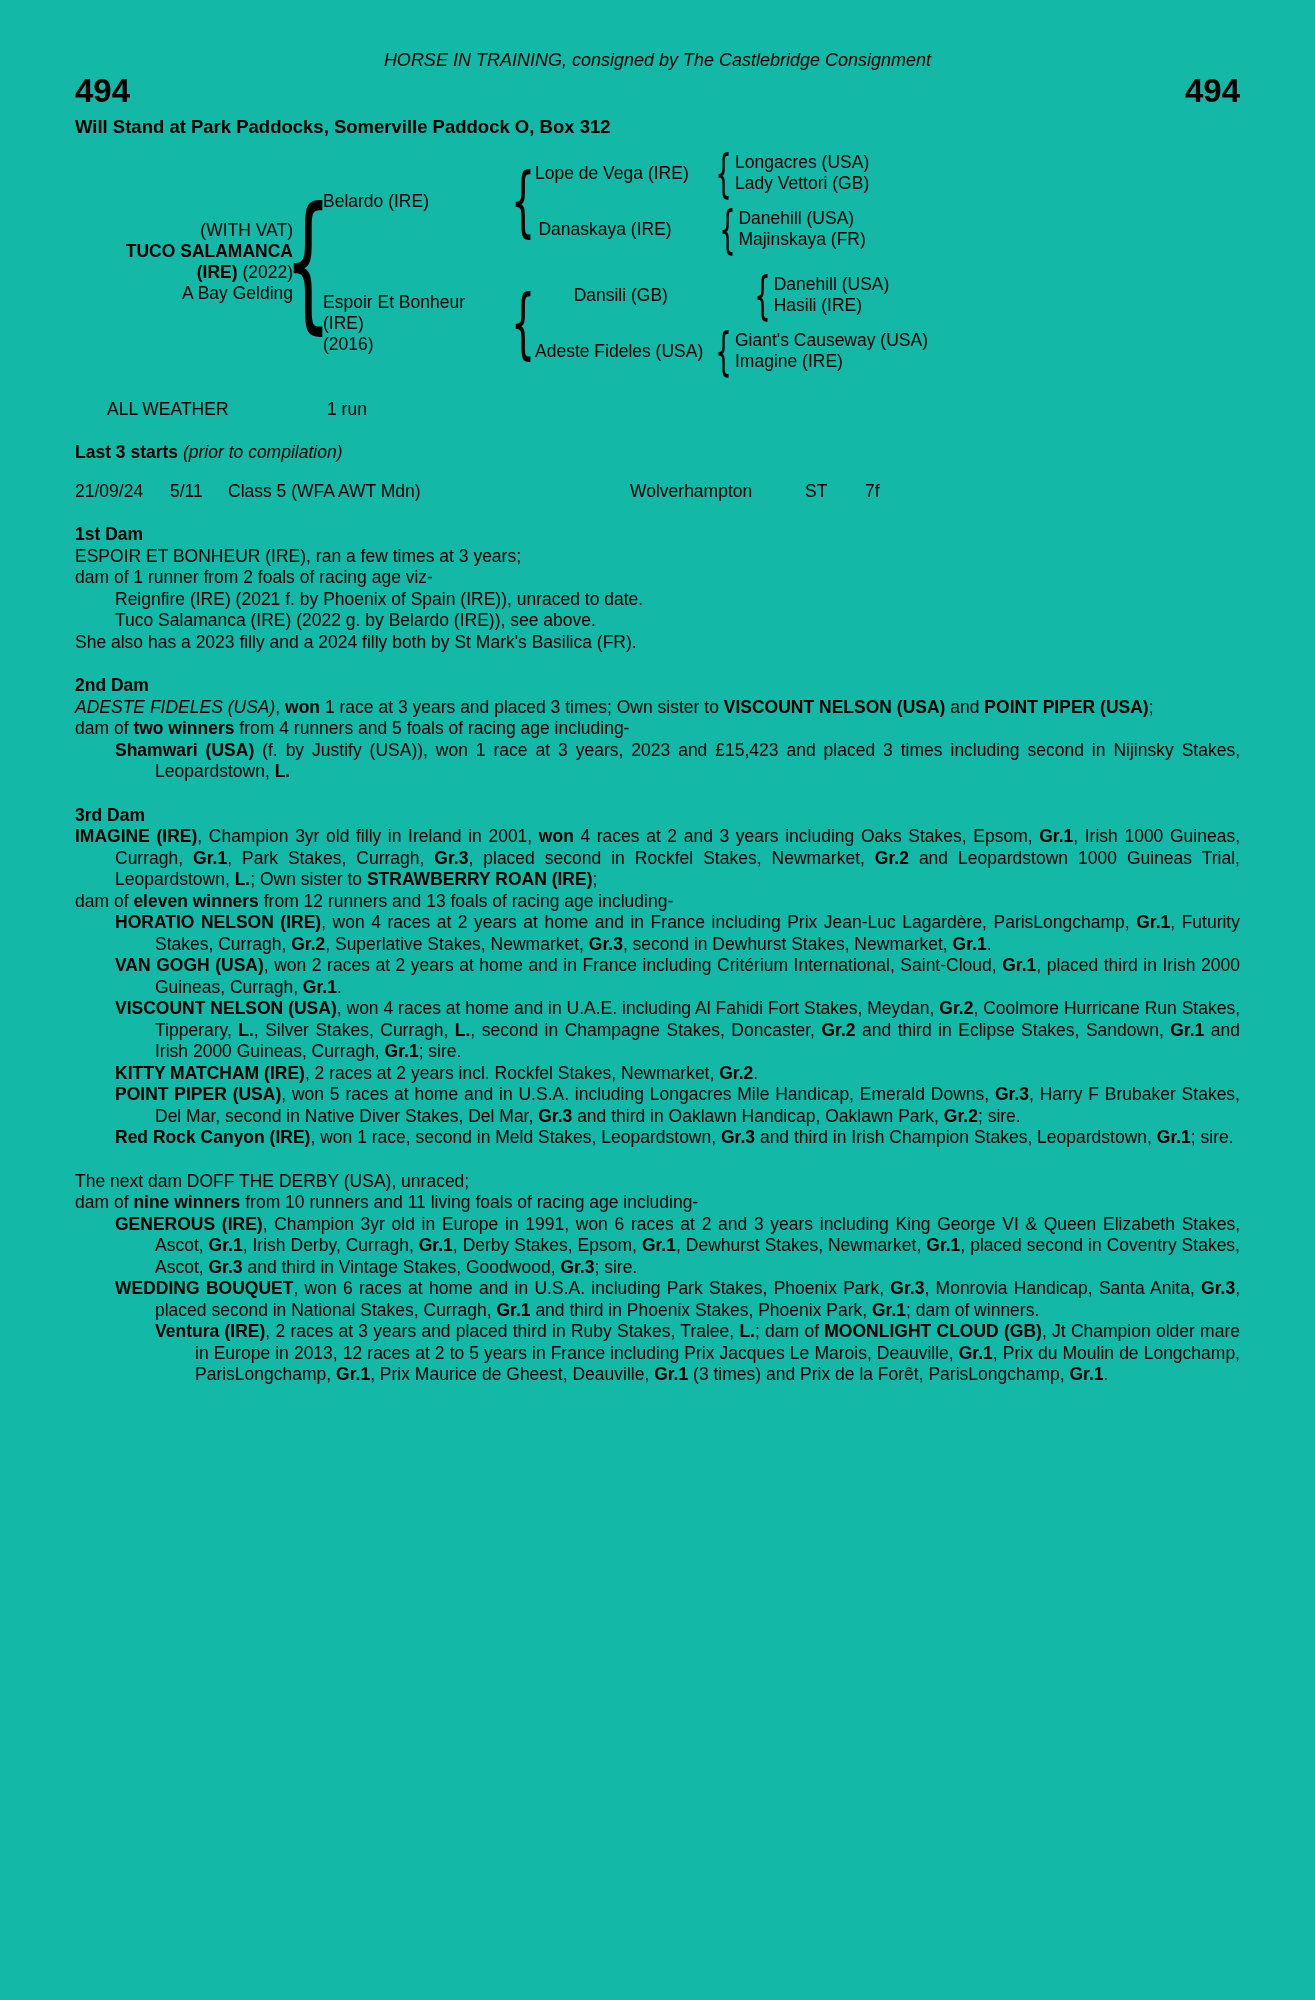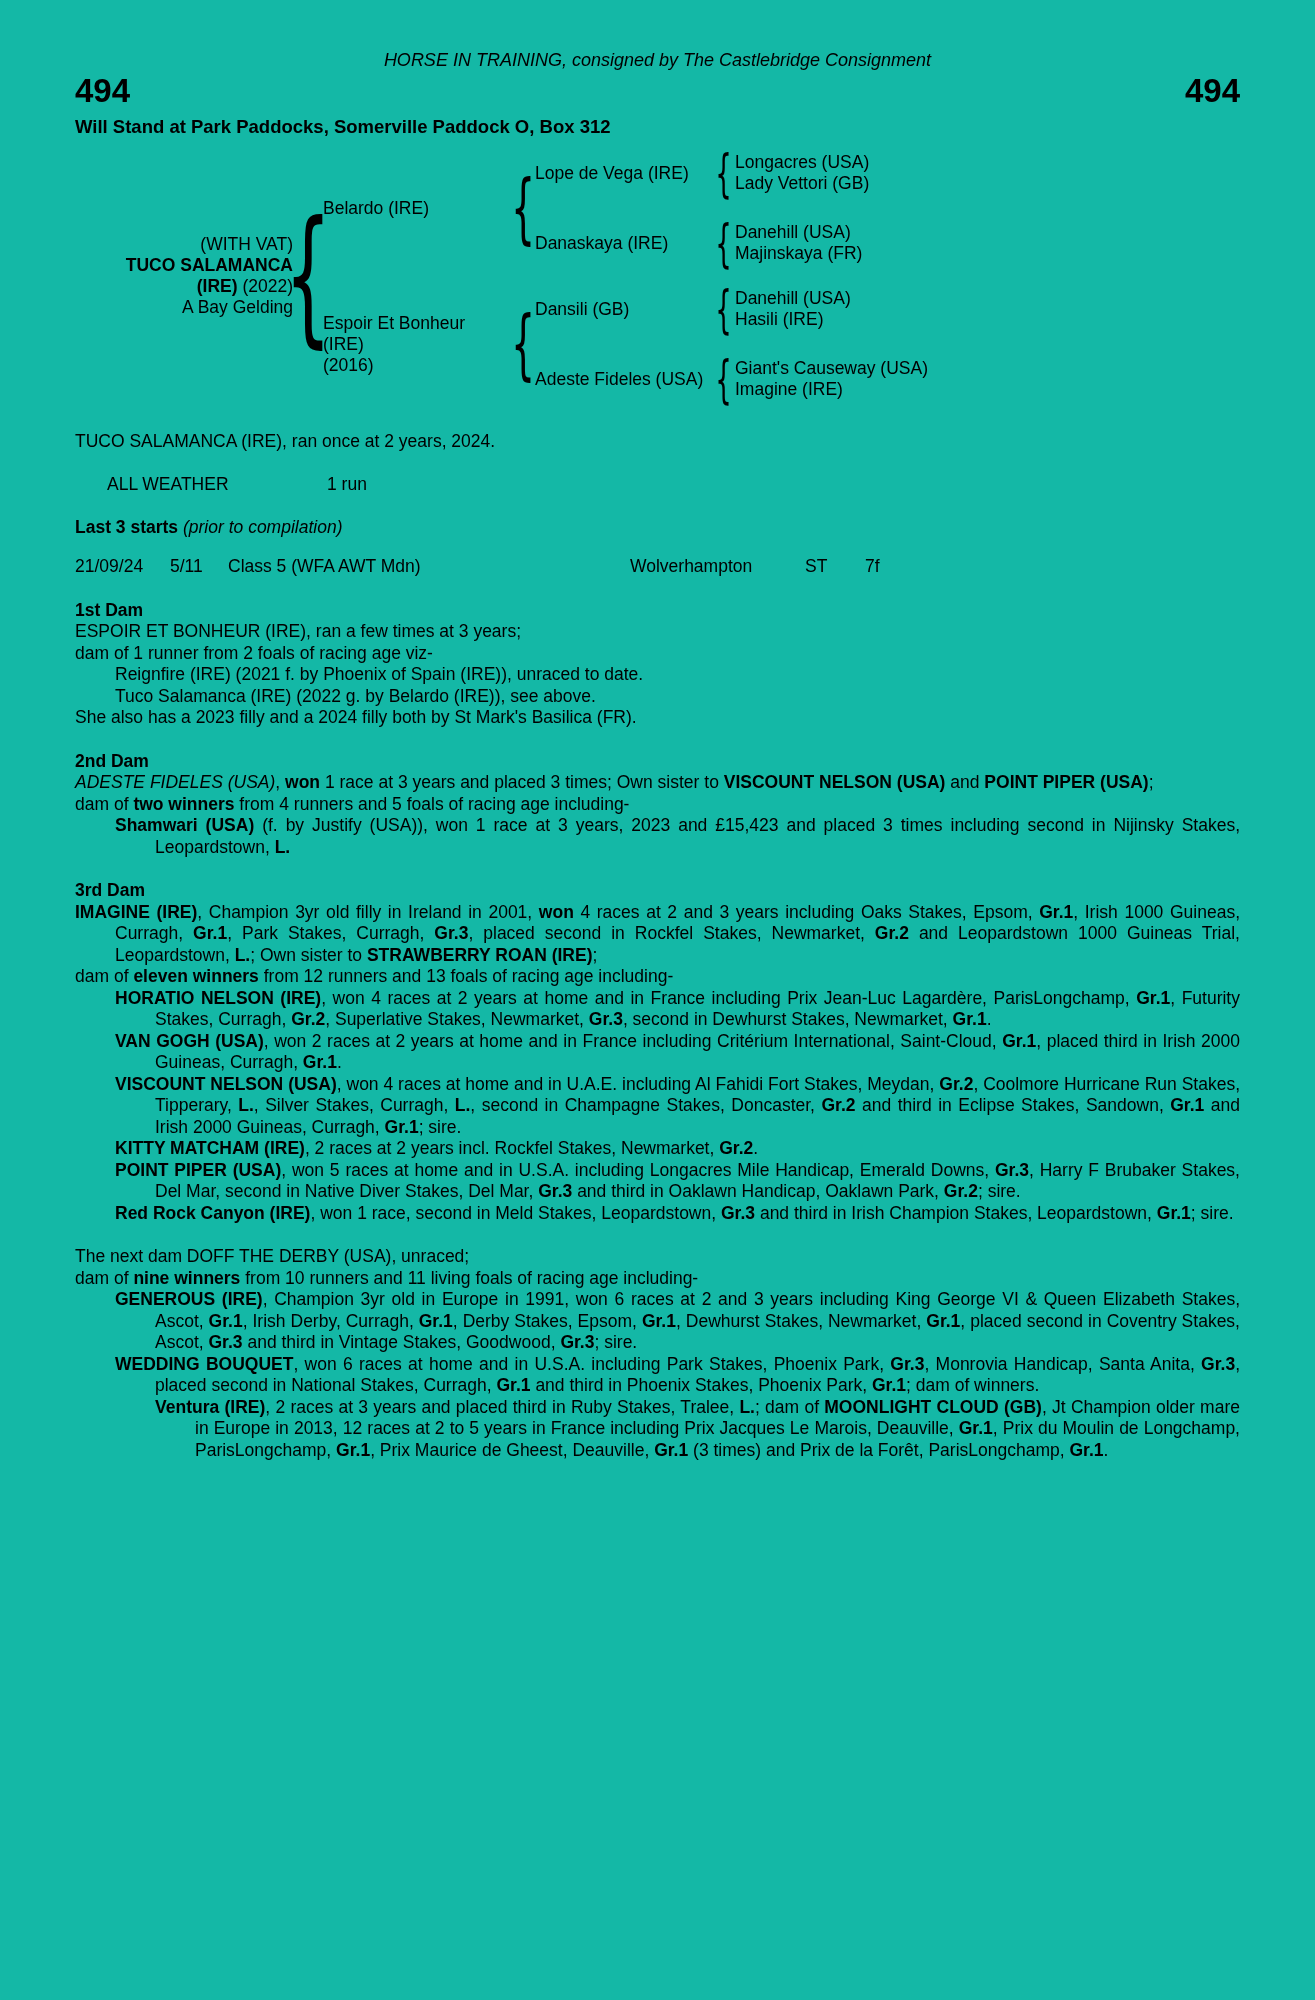--- a/index.html
+++ b/index.html
@@ -22,21 +22,21 @@
   .ped-subject div { line-height:21px;text-align:right; }
   .brace { font-family:"DejaVu Sans", sans-serif; line-height:1; flex:0 0 auto;
            display:flex; align-items:center; justify-content:center; font-weight:400; }
   .brace > span { display:inline-block; transform:scaleX(.5); }
   .brace-lg { font-size:148px; width:30px; }
   .brace-md { font-size:76px;  width:24px; }
   .brace-sm { font-size:52px;  width:22px; }
   .ped-right { display:flex; flex-direction:column; gap:14px; }
   .ped-half { display:flex; align-items:center; }
   .ped-g1 { width:188px; line-height:21px; }
-  .ped-quarters { display:flex; flex-direction:column; gap:18px; }
+  .ped-quarters { display:flex; flex-direction:column; gap:4px;align-items:center; }
   .ped-quarter { display:flex; align-items:center; min-height:44px; }
   .ped-g2 { width:178px; line-height:21px; }
   .ped-pair div { line-height:21px; white-space:nowrap; }
 
   
   .race-summary { margin:26px 0 0 0; }
   .aw-row { display:flex; margin-top:21.5px; }
   .aw-label { width:220px;margin-left:32px; }
   .last3-line { margin-top:21.5px; }
   .race-row { display:flex; }
@@ -141,21 +141,20 @@
               <div>Giant's Causeway (USA)</div>
               <div>Imagine (IRE)</div>
             </div>
           </div>
         </div>
       </div>
 
     </div>
   </div>
 
-  <p class="race-summary">TUCO SALAMANCA (IRE), ran once at 2 years, 2024.</p>
 
   <div class="aw-row">
     <span class="aw-label">ALL WEATHER</span>
     <span>1 run</span>
   </div>
 
   <p class="last3-line"><span class="b">Last 3 starts</span><span class="i"> (prior to compilation)</span></p>
 
   <div class="race-row">
     <span class="c-date">21/09/24</span>

